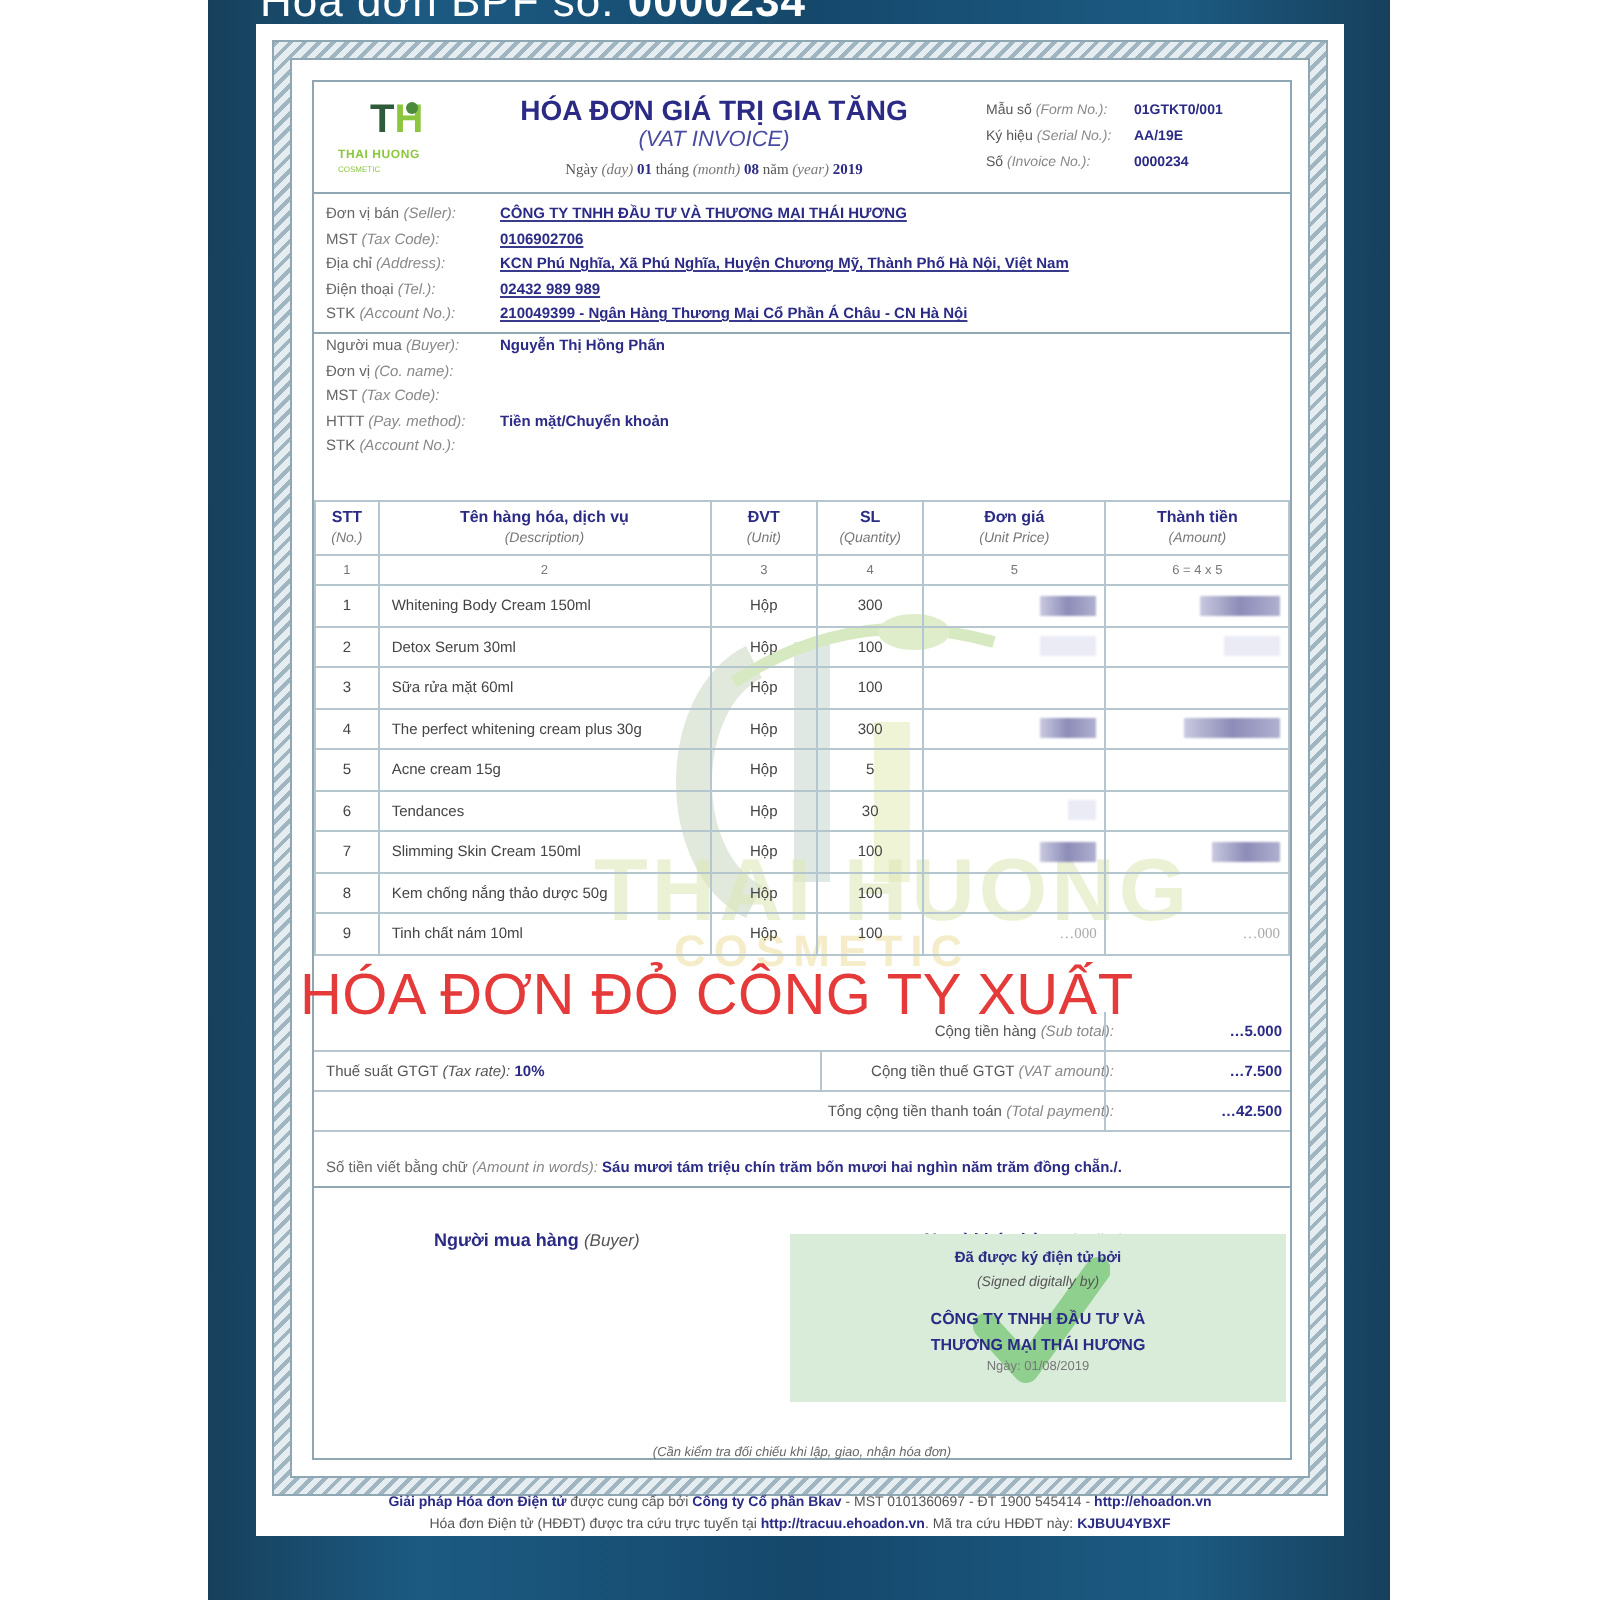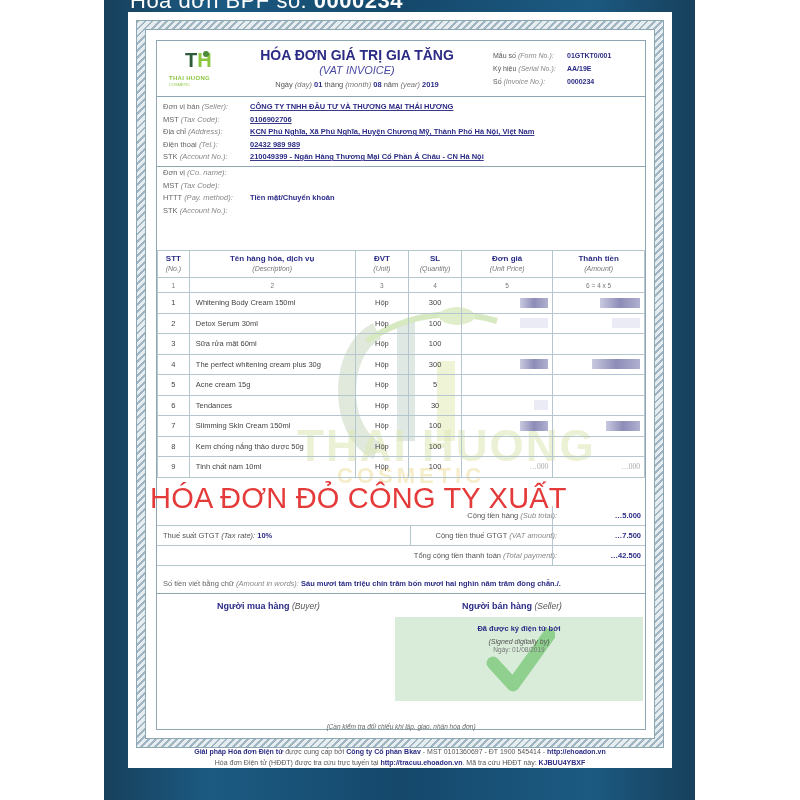--- a/index.html
+++ b/index.html
@@ -40,21 +40,21 @@
   .hdr { position: absolute; left: 0; top: 0; width: 100%; height: 56px; border-bottom: 1px solid #8fa6b3; }
   .logo { position: absolute; left: 10px; top: 8px; width: 60px; height: 40px; }
   .logo .mark { position: absolute; left: 18px; top: 0; font-size: 20px; font-weight: bold; color: #2f5b3a; }
   .logo .mark .h { color: #8cc63f; }
   .logo .dot { position: absolute; left: 36px; top: 2px; width: 6px; height: 6px; border-radius: 50%; background: #4a8a3a; }
   .logo .name { position: absolute; left: 2px; top: 26px; font-size: 6px; color: #8cc63f; font-weight: bold; letter-spacing: 0.3px; white-space: nowrap; }
   .logo .sub { position: absolute; left: 2px; top: 33px; font-size: 4px; color: #8cc63f; }
   .title { position: absolute; left: 90px; top: 6px; width: 220px; text-align: center; }
   .title .t1 { font-size: 14px; font-weight: bold; color: #2b2b86; }
   .title .t2 { font-size: 11px; font-style: italic; color: #4a4aa0; margin-top: 1px; }
-  .title .t3 { font-size: 7.5px; color: #555; margin-top: 4px; }
+  .title .t3 { font-size: 7.5px; color: #555; margin-top: 4px; font-family: Liberation Serif, serif; }
   .title .t3 i { font-style: italic; color: #777; }
   .title .t3 b { color: #2b2b86; }
   .formno { position: absolute; left: 336px; top: 8px; font-size: 7px; color: #555; }
   .formno .r { height: 13px; line-height: 13px; white-space: nowrap; }
   .formno .lbl { display: inline-block; width: 74px; }
   .formno .lbl i { color: #888; }
   .formno .val { font-weight: bold; color: #2b2b86; }
 
   
   .info { position: absolute; left: 0; width: 100%; font-size: 7.5px; }
@@ -82,21 +82,21 @@
   .totals .tr .lbl { position: absolute; right: 88px; }
   .totals .tr .lbl i { color: #888; }
   .totals .tr .amt { position: absolute; right: 4px; font-weight: bold; color: #2b2b86; }
   .totals .tr .rate { position: absolute; left: 6px; }
   .totals .tr .rate b { color: #2b2b86; }
   .totals .vl { position: absolute; top: 0; bottom: 0; border-left: 1px solid #b6c6cf; }
   .words { position: absolute; left: 0; top: 533px; width: 100%; height: 20px; line-height: 20px; font-size: 7.5px; color: #666; padding-left: 6px; border-bottom: 1px solid #8fa6b3; white-space: nowrap; }
   .words i { color: #888; }
   .words b { color: #2b2b86; }
 
-  .sig-hdr { position: absolute; top: 560px; font-size: 9px; font-weight: bold; color: #2b2b86; text-align: right; }
+  .sig-hdr { position: absolute; top: 574px; font-size: 9px; font-weight: bold; color: #2b2b86; text-align: right; }
   .sig-hdr i { font-weight: normal; color: #555; font-size: 8.5px; }
   .sigbox {
     position: absolute; left: 238px; top: 576px; width: 248px; height: 84px;
     background: #d9ecd9; text-align: center; color: #2b2b86; overflow: hidden;
   }
   .sigbox .check {
     position: absolute; left: 90px; top: 8px; width: 70px; height: 70px;
   }
   .sigbox .l1 { position: relative; font-size: 7.5px; font-weight: bold; margin-top: 7px; }
   .sigbox .l2 { position: relative; font-size: 7px; font-style: italic; color: #555; margin-top: 5px; }
@@ -164,20 +164,21 @@
 
   <div class="info seller">
     <div class="row"><span class="lbl"><span>Đơn vị bán</span> <i>(Seller):</i></span><span class="val">CÔNG TY TNHH ĐẦU TƯ VÀ THƯƠNG MẠI THÁI HƯƠNG</span></div>
     <div class="row"><span class="lbl"><span>MST</span> <i>(Tax Code):</i></span><span class="val">0106902706</span></div>
     <div class="row"><span class="lbl"><span>Địa chỉ</span> <i>(Address):</i></span><span class="val">KCN Phú Nghĩa, Xã Phú Nghĩa, Huyện Chương Mỹ, Thành Phố Hà Nội, Việt Nam</span></div>
     <div class="row"><span class="lbl"><span>Điện thoại</span> <i>(Tel.):</i></span><span class="val">02432 989 989</span></div>
     <div class="row"><span class="lbl"><span>STK</span> <i>(Account No.):</i></span><span class="val">210049399 - Ngân Hàng Thương Mại Cổ Phần Á Châu - CN Hà Nội</span></div>
   </div>
 
   <div class="info buyer">
+    <div class="row"><span class="lbl"><span>Người mua</span> <i>(Buyer):</i></span><span class="val">Nguyễn Thị Hồng Phấn</span></div>
     <div class="row"><span class="lbl"><span>Đơn vị</span> <i>(Co. name):</i></span><span class="val"></span></div>
     <div class="row"><span class="lbl"><span>MST</span> <i>(Tax Code):</i></span><span class="val"></span></div>
     <div class="row"><span class="lbl"><span>HTTT</span> <i>(Pay. method):</i></span><span class="val">Tiền mặt/Chuyển khoản</span></div>
     <div class="row"><span class="lbl"><span>STK</span> <i>(Account No.):</i></span><span class="val"></span></div>
   </div>
 
   <table class="items">
     <colgroup>
         <col style="width:32px">
         <col style="width:167px">
@@ -305,20 +306,21 @@
 
   <div class="sig-hdr" style="left:60px"><span>Người mua hàng</span> <i>(Buyer)</i></div>
   <div class="sig-hdr" style="left:305px"><span>Người bán hàng</span> <i>(Seller)</i></div>
 
   <div class="sigbox">
     <svg class="check" viewBox="0 0 70 70">
       <path d="M8 38 L28 60 L64 10" stroke="#8fd08f" stroke-width="13" fill="none" stroke-linecap="round" stroke-linejoin="round"></path>
     </svg>
     <div class="l1">Đã được ký điện tử bởi</div>
     <div class="l2">(Signed digitally by)</div>
+    <div class="l3"><span>CÔNG TY TNHH ĐẦU TƯ VÀ</span><br><span>THƯƠNG MẠI THÁI HƯƠNG</span></div>
     <div class="l4">Ngày: 01/08/2019</div>
   </div>
 
   <div class="check-note">(Cần kiểm tra đối chiếu khi lập, giao, nhận hóa đơn)</div>
 </div>
 
 <div class="footer">
   <div><b>Giải pháp Hóa đơn Điện tử</b><span> được cung cấp bởi </span><b>Công ty Cổ phần Bkav</b><span> - MST 0101360697 - ĐT 1900 545414 - </span><b>http://ehoadon.vn</b></div>
   <div><span>Hóa đơn Điện tử (HĐĐT) được tra cứu trực tuyến tại </span><b>http://tracuu.ehoadon.vn</b><span>. Mã tra cứu HĐĐT này: </span><b>KJBUU4YBXF</b></div>
 </div>

